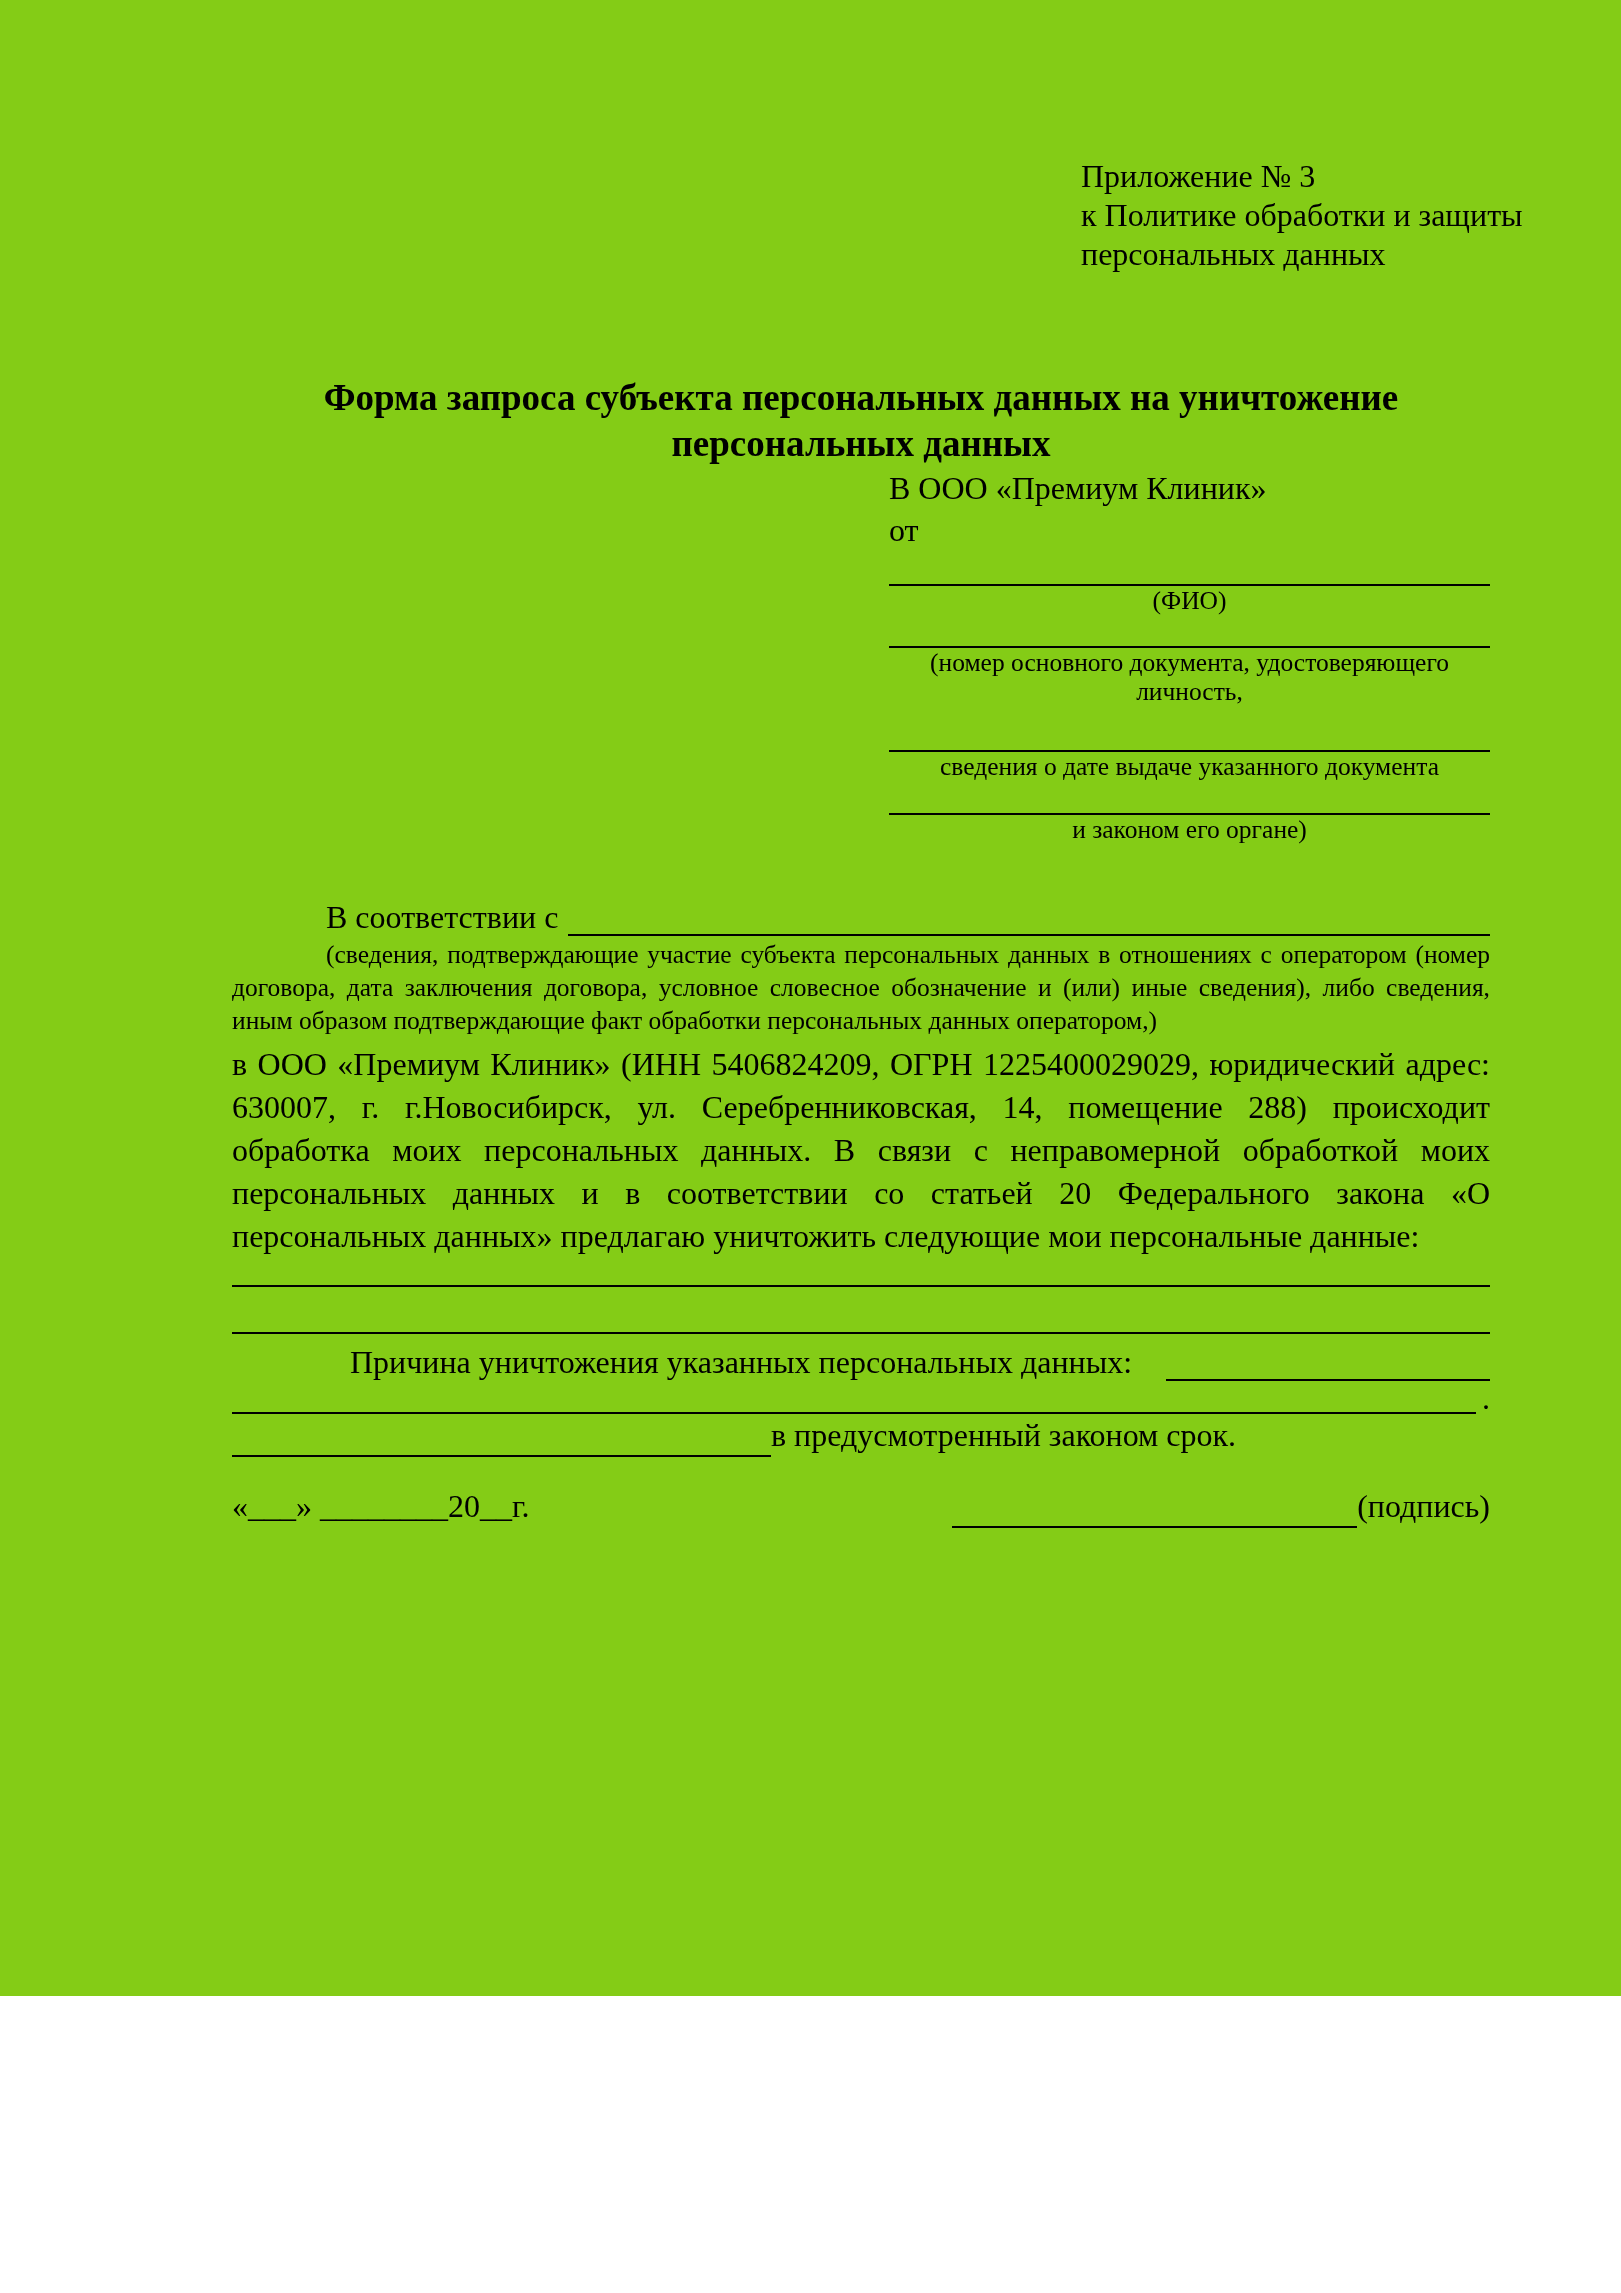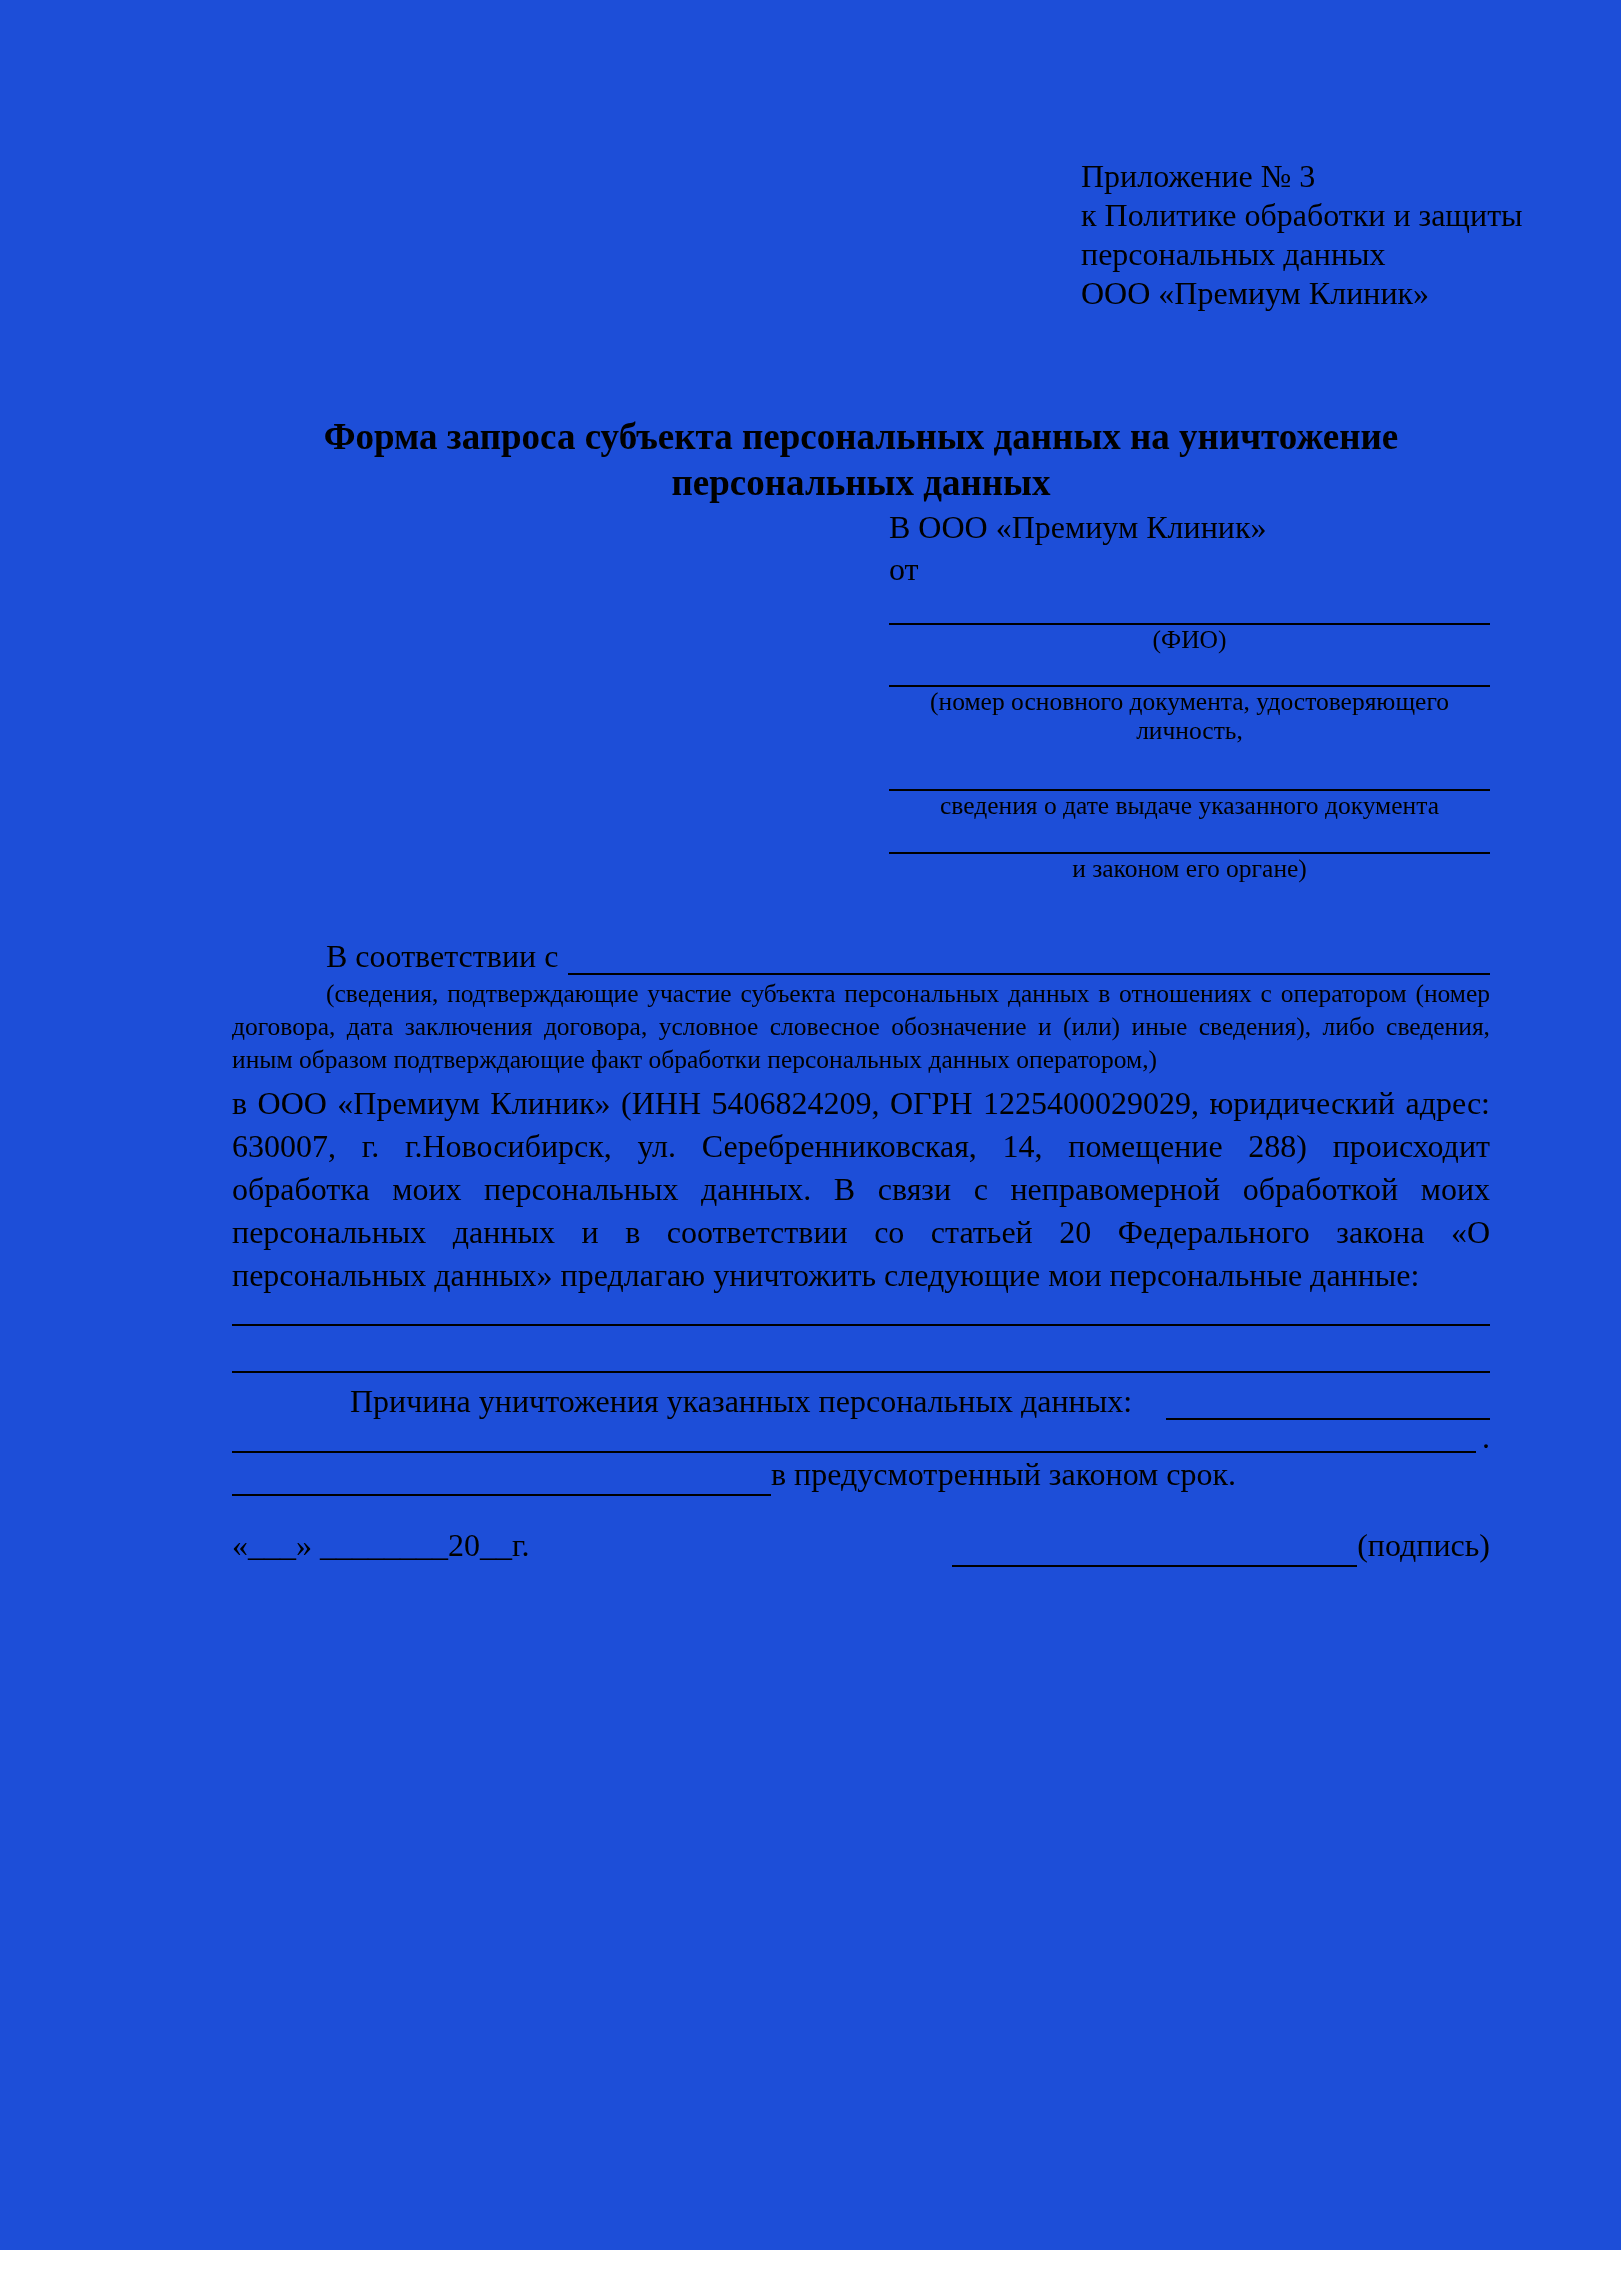--- a/index.html
+++ b/index.html
@@ -1,19 +1,19 @@
 <!DOCTYPE html>
 <html><head>
 <meta charset="utf-8">
 <style>
   html,body { margin:0; padding:0; background:#ffffff; }
   .page {
     position:relative;
-    width:1621px; height:2250px;
-    background:#1d4ed8; color:#000000;
+    width:1621px; height:1996px;
+    background:#84cc16; color:#000000;
     font-family:"Liberation Serif", serif;
     font-size:32px;
     box-sizing:border-box;
     padding:157px 131px 39px 232px;
     overflow:hidden;
   }
   .appendix { margin-left:849px; width:421px; line-height:39px; }
   .appendix div { white-space:nowrap; }
   .doc-title {
     margin-top:101px;
@@ -60,21 +60,20 @@
 </style>
 </head>
 <body>
 
 <div class="page">
 
   <div class="appendix">
     <div>Приложение № 3</div>
     <div>к Политике обработки и защиты</div>
     <div>персональных данных</div>
-    <div>ООО «Премиум Клиник»</div>
   </div>
 
   <div class="doc-title">Форма запроса субъекта персональных данных на уничтожение персональных данных</div>
 
   <div class="addressee">
     <div class="addr-line">В ООО «Премиум Клиник»</div>
     <div class="addr-line">от</div>
 
     <div class="field f1"></div>
     <div class="field-caption">(ФИО)</div>

